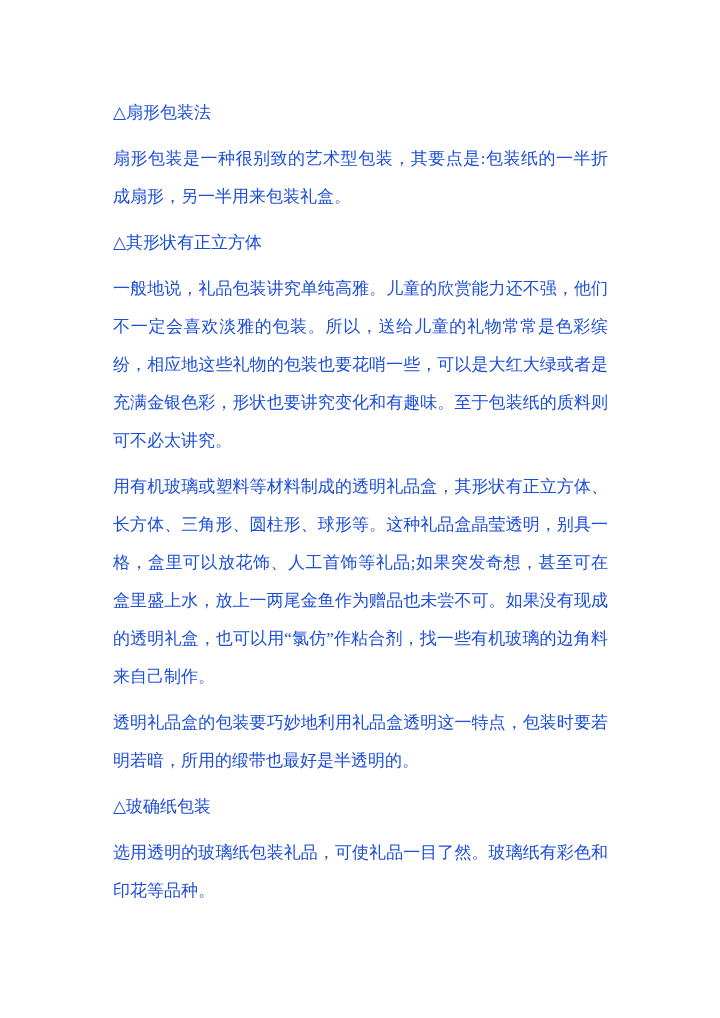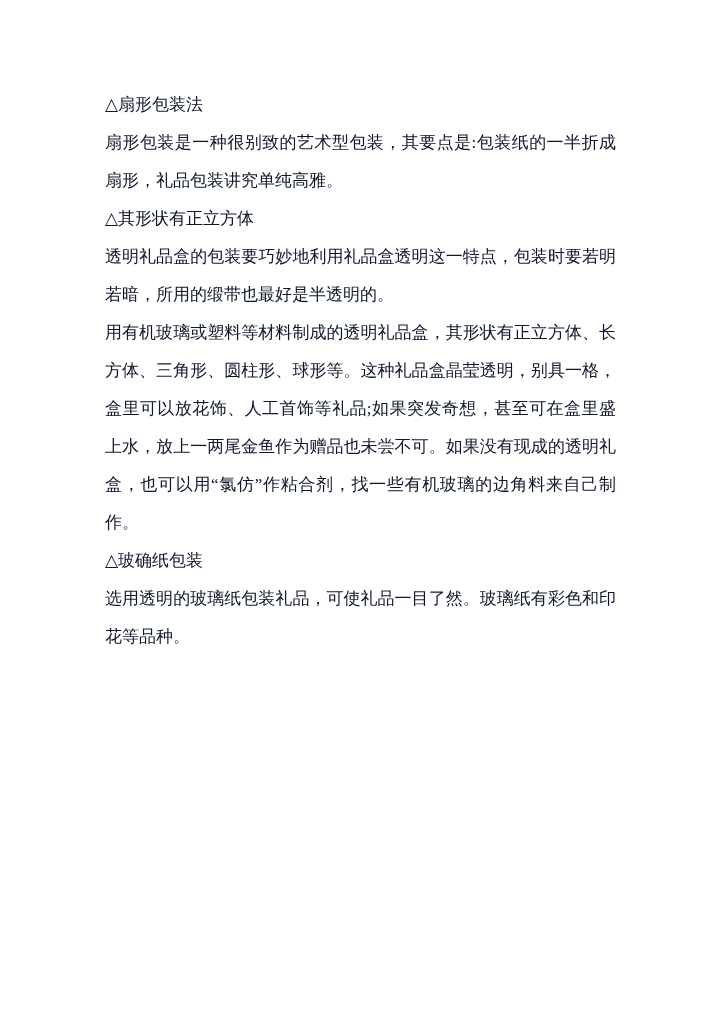--- a/index.html
+++ b/index.html
@@ -15,34 +15,35 @@
     }
     .page {
       box-sizing: border-box;
       width: 720px;
       height: 1018px;
       padding: 86px 104px 40px 105px;
       background: #ffffff;
       color: #333333;
     }
     .para, .heading {
-      margin: 0;
+      margin: 8px;
       font-size: 17px;
       line-height: 38px;
       text-align: justify;
       text-justify: inter-ideograph;
       word-break: break-all;
-      color: #0f172a;
+      color: #1d4ed8;
       font-weight: normal;
     }
   </style>
 </head>
 <body>
 
 <div class="page">
   <p class="heading">△扇形包装法</p>
-  <p class="para">扇形包装是一种很别致的艺术型包装，其要点是:包装纸的一半折成扇形，礼品包装讲究单纯高雅。</p>
+  <p class="para">扇形包装是一种很别致的艺术型包装，其要点是:包装纸的一半折成扇形，另一半用来包装礼盒。</p>
   <p class="heading">△其形状有正立方体</p>
+  <p class="para">一般地说，礼品包装讲究单纯高雅。儿童的欣赏能力还不强，他们不一定会喜欢淡雅的包装。所以，送给儿童的礼物常常是色彩缤纷，相应地这些礼物的包装也要花哨一些，可以是大红大绿或者是充满金银色彩，形状也要讲究变化和有趣味。至于包装纸的质料则可不必太讲究。</p>
+  <p class="para">用有机玻璃或塑料等材料制成的透明礼品盒，其形状有正立方体、长方体、三角形、圆柱形、球形等。这种礼品盒晶莹透明，别具一格，盒里可以放花饰、人工首饰等礼品;如果突发奇想，甚至可在盒里盛上水，放上一两尾金鱼作为赠品也未尝不可。如果没有现成的透明礼盒，也可以用“氯仿”作粘合剂，找一些有机玻璃的边角料来自己制作。</p>
   <p class="para">透明礼品盒的包装要巧妙地利用礼品盒透明这一特点，包装时要若明若暗，所用的缎带也最好是半透明的。</p>
-  <p class="para">用有机玻璃或塑料等材料制成的透明礼品盒，其形状有正立方体、长方体、三角形、圆柱形、球形等。这种礼品盒晶莹透明，别具一格，盒里可以放花饰、人工首饰等礼品;如果突发奇想，甚至可在盒里盛上水，放上一两尾金鱼作为赠品也未尝不可。如果没有现成的透明礼盒，也可以用“氯仿”作粘合剂，找一些有机玻璃的边角料来自己制作。</p>
   <p class="heading">△玻确纸包装</p>
   <p class="para">选用透明的玻璃纸包装礼品，可使礼品一目了然。玻璃纸有彩色和印花等品种。</p>
 </div>
 
 </body></html>

